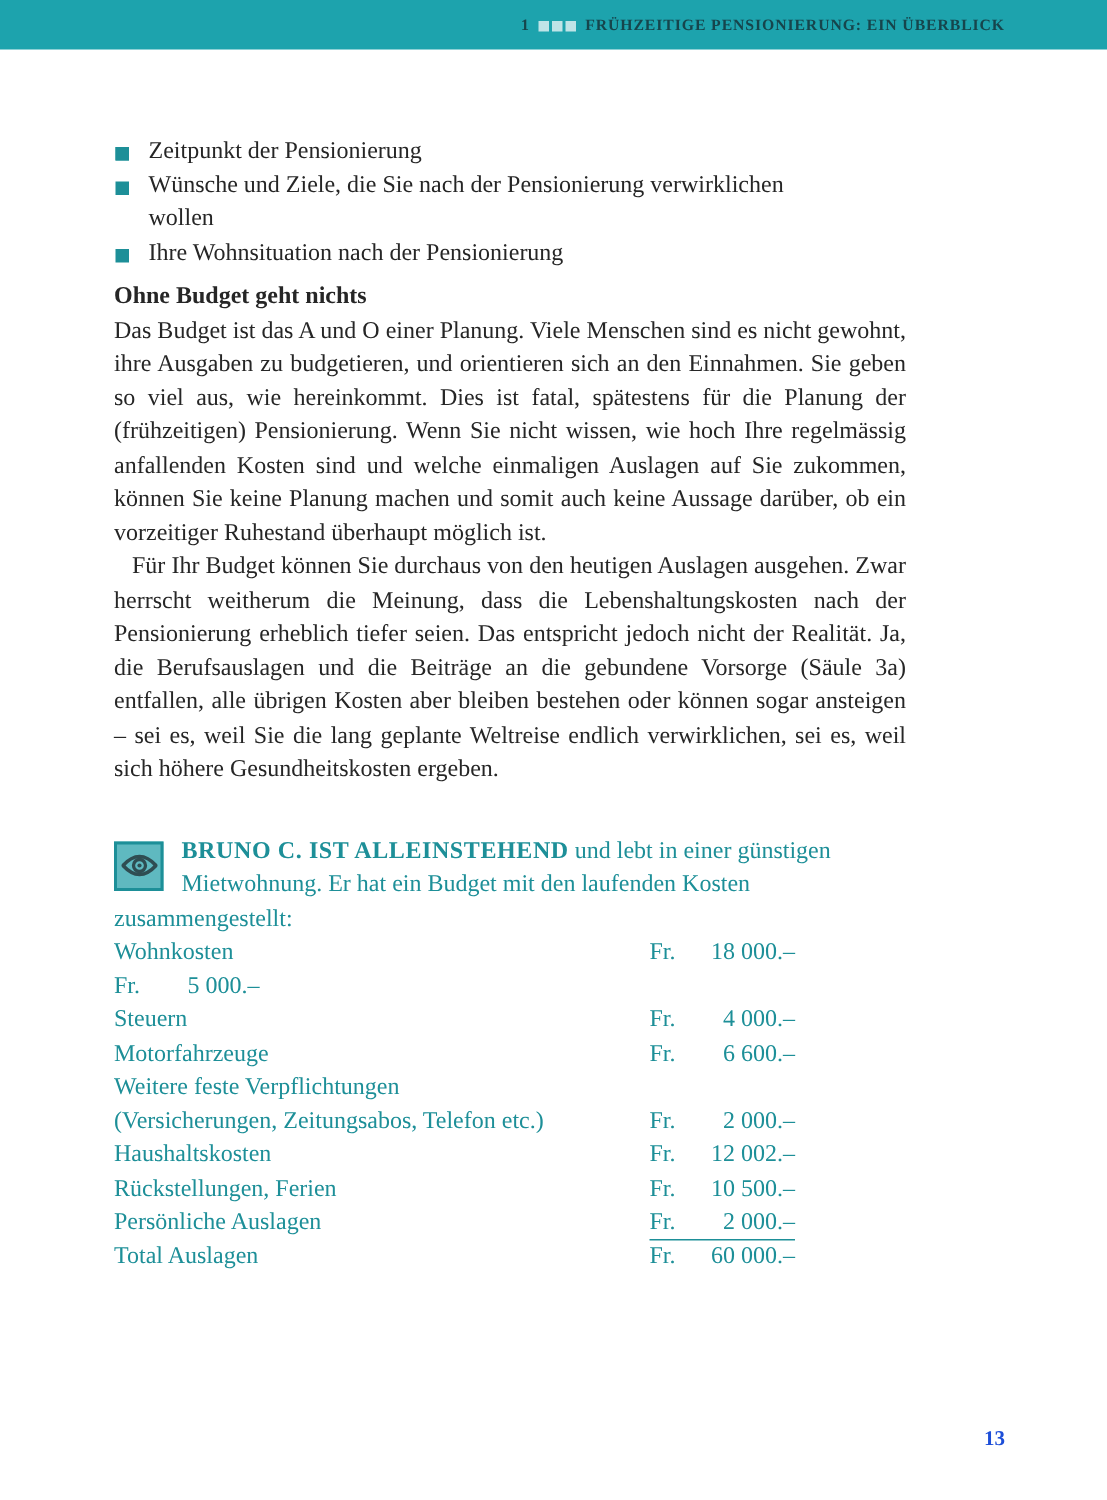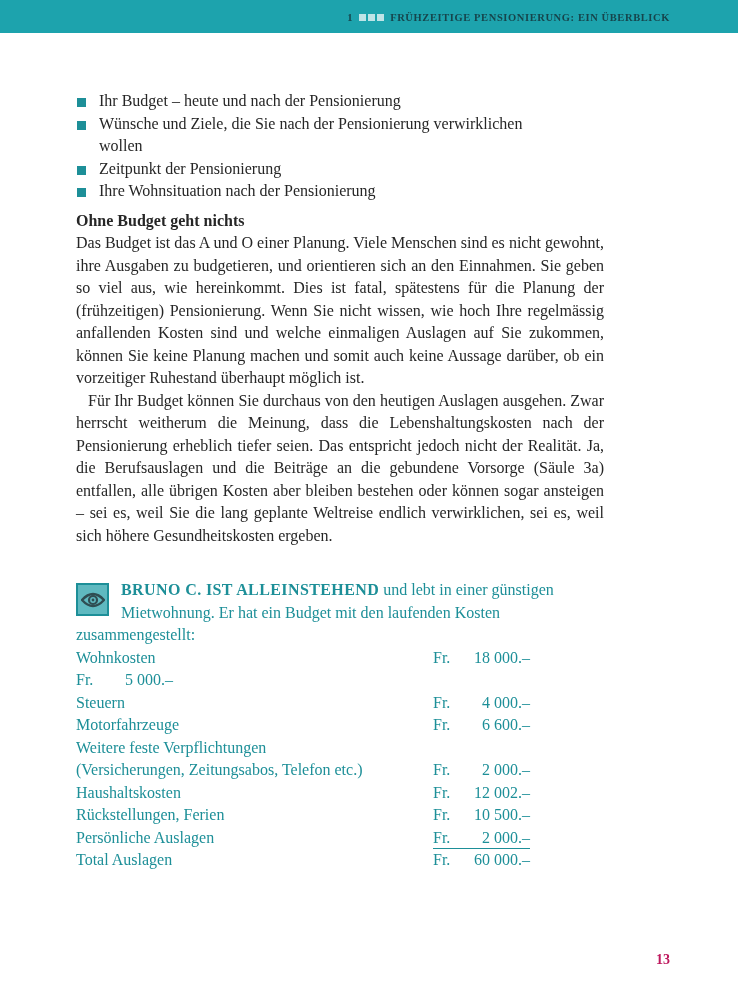--- a/index.html
+++ b/index.html
@@ -46,42 +46,42 @@
     .example .caps { font-weight: bold; letter-spacing: 0.4px; }
     .cost-table { width: 454px; margin-top: 0; }
     .cost-row { display: flex; align-items: center; }
     .cost-row .label { flex: 1; }
     .cost-row .amt {
       width: 97px; display: flex; justify-content: space-between; gap: 16px;
     }
     .cost-row .amt.underline { border-bottom: 1px solid #1d8f98; height: 21.5px; }
     .page-number {
       position: absolute; right: 68px; top: 952px;
-      font-family: "Liberation Serif", serif; font-size: 14px; font-weight: bold; color: #be185d;
+      font-family: "Liberation Serif", serif; font-size: 14px; font-weight: bold; color: #1d4ed8;
     }
   </style>
 </head>
 <body>
 
 <div class="header-band"></div>
 <div class="running-head">
   <span class="chap">1</span>
   <span class="sqs">
     <span class="sq"></span>
       <span class="sq"></span>
       <span class="sq"></span>
   </span>
   <span>FRÜHZEITIGE PENSIONIERUNG: EIN ÜBERBLICK</span>
 </div>
 
 <div class="content">
   <ul class="bullets">
-    <li><span class="bsq"></span><span>Ihr Budget – heute und nach der Pensionierung</span></li>
+    <li><span class="bsq"></span></li>
+    <li><span class="bsq"></span><span>Zeitpunkt der Pensionierung</span></li>
     <li style="padding-right:60px;"><span class="bsq"></span><span>Wünsche und Ziele, die Sie nach der Pensionierung verwirklichen wollen</span></li>
-    <li><span class="bsq"></span><span>Zeitpunkt der Pensionierung</span></li>
     <li><span class="bsq"></span><span>Ihre Wohnsituation nach der Pensionierung</span></li>
   </ul>
 
   <div class="section-title">Ohne Budget geht nichts</div>
   <p class="para" style="hyphens:auto;" lang="de">Das Budget ist das A und O einer Planung. Viele Menschen sind es nicht gewohnt, ihre Ausgaben zu budgetieren, und orientieren sich an den Einnahmen. Sie geben so viel aus, wie hereinkommt. Dies ist fatal, spätestens für die Planung der (frühzeitigen) Pensionierung. Wenn Sie nicht wissen, wie hoch Ihre regelmässig anfallenden Kosten sind und welche einmaligen Auslagen auf Sie zukommen, können Sie keine Planung machen und somit auch keine Aussage darüber, ob ein vorzeitiger Ruhestand überhaupt möglich ist.</p>
   <p class="para indent" style="hyphens:auto;" lang="de">Für Ihr Budget können Sie durchaus von den heutigen Auslagen ausgehen. Zwar herrscht weitherum die Meinung, dass die Lebenshaltungskosten nach der Pensionierung erheblich tiefer seien. Das entspricht jedoch nicht der Realität. Ja, die Berufsauslagen und die Beiträge an die gebundene Vorsorge (Säule 3a) entfallen, alle übrigen Kosten aber bleiben bestehen oder können sogar ansteigen – sei es, weil Sie die lang geplante Weltreise endlich verwirklichen, sei es, weil sich höhere Gesundheitskosten ergeben.</p>
 
   <div class="example">
     <div class="intro">
       <span class="eye-box">

